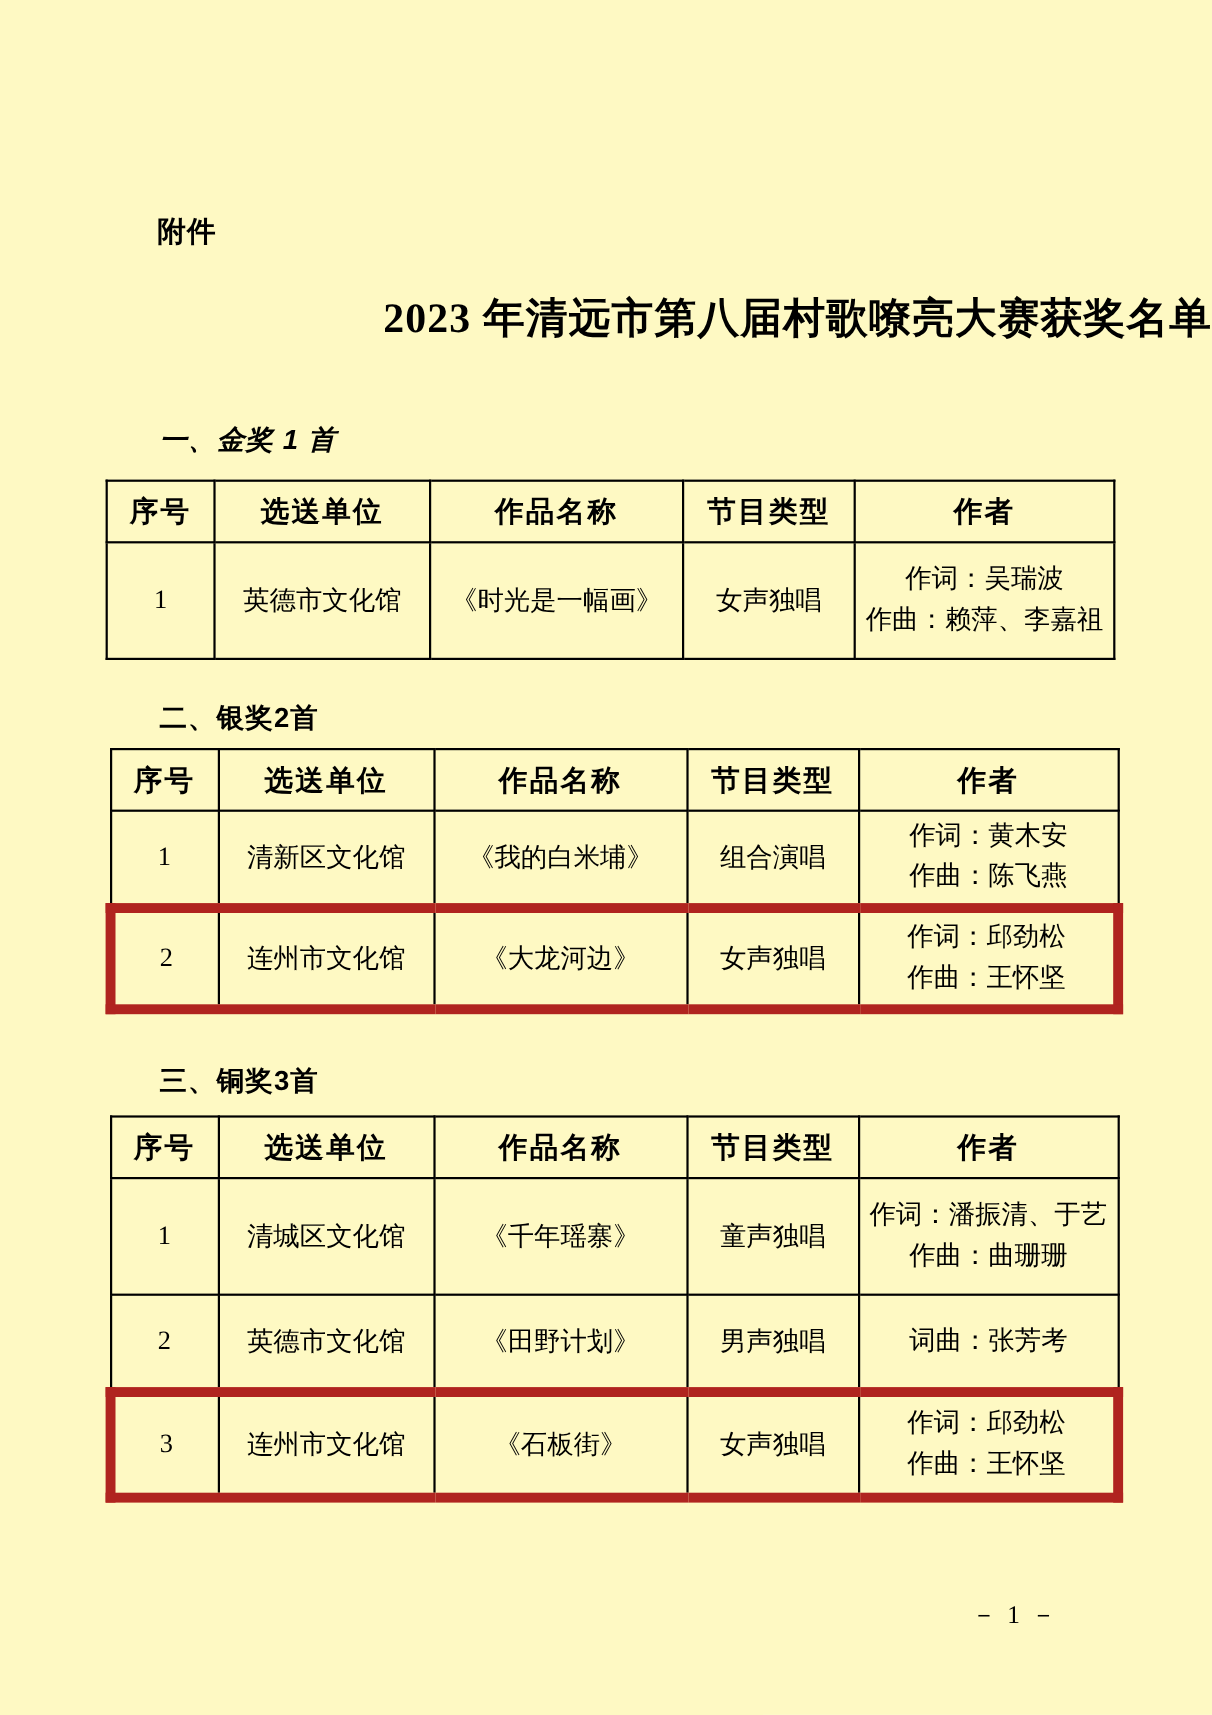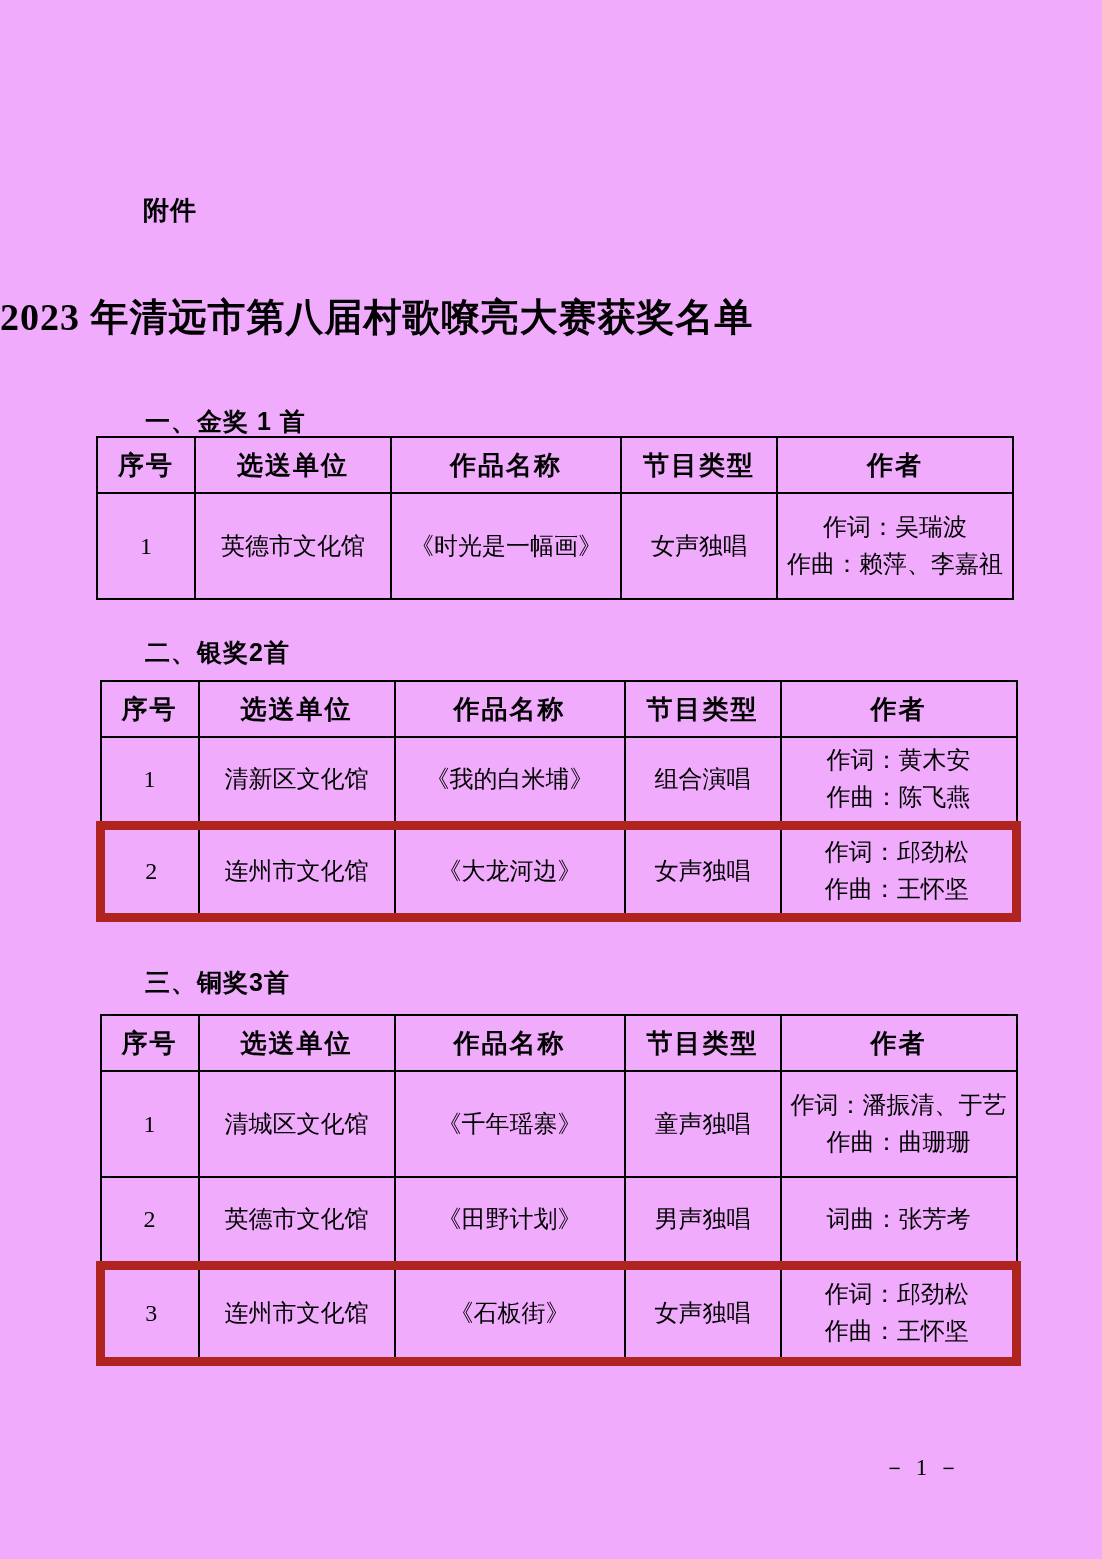--- a/index.html
+++ b/index.html
@@ -8,40 +8,40 @@
     --border: #000000;
   }
   * { margin: 0; padding: 0; box-sizing: border-box; }
   html, body { background: #ffffff; }
   body { font-family: "Liberation Serif", "DejaVu Serif", serif; color: var(--ink); }
 
   .page {
     position: relative;
     width: 1102px;
     height: 1559px;
-    background: #f0abfc;
+    background: #fef9c3;
     overflow: hidden;
   }
 
   .attachment {
     position: absolute;
     left: 143px;
     top: 193px;
     font-family: "Liberation Sans", "DejaVu Sans", sans-serif;
     font-weight: bold;
     font-size: 26px;
     letter-spacing: 1px;
   }
 
   .title {
     position: absolute;
     left: 0;
-    top: 292px;
+    top: 264px;
     width: 100%;
-    text-align: left;
+    text-align: right;
     font-family: "Liberation Serif", "DejaVu Serif", serif;
     font-weight: bold;
     font-size: 38px;
     letter-spacing: 1px;
   }
 
   .subtitle {
     position: absolute;
     left: 0;
     top: 349px;
@@ -52,21 +52,21 @@
   }
 
   .section-heading {
     position: absolute;
     left: 145px;
     font-family: "Liberation Sans", "DejaVu Sans", sans-serif;
     font-weight: bold;
     font-size: 25px;
     letter-spacing: 1px;
   }
-  .section-heading.s1 { top: 405px; }
+  .section-heading.s1 { top: 383px; font-style: italic; }
   .section-heading.s2 { top: 636px; }
   .section-heading.s3 { top: 966px; text-align: center; }
 
   table.awards {
     position: absolute;
     left: 96px;
     width: 916px;
     border-collapse: collapse;
     table-layout: fixed;
   }

